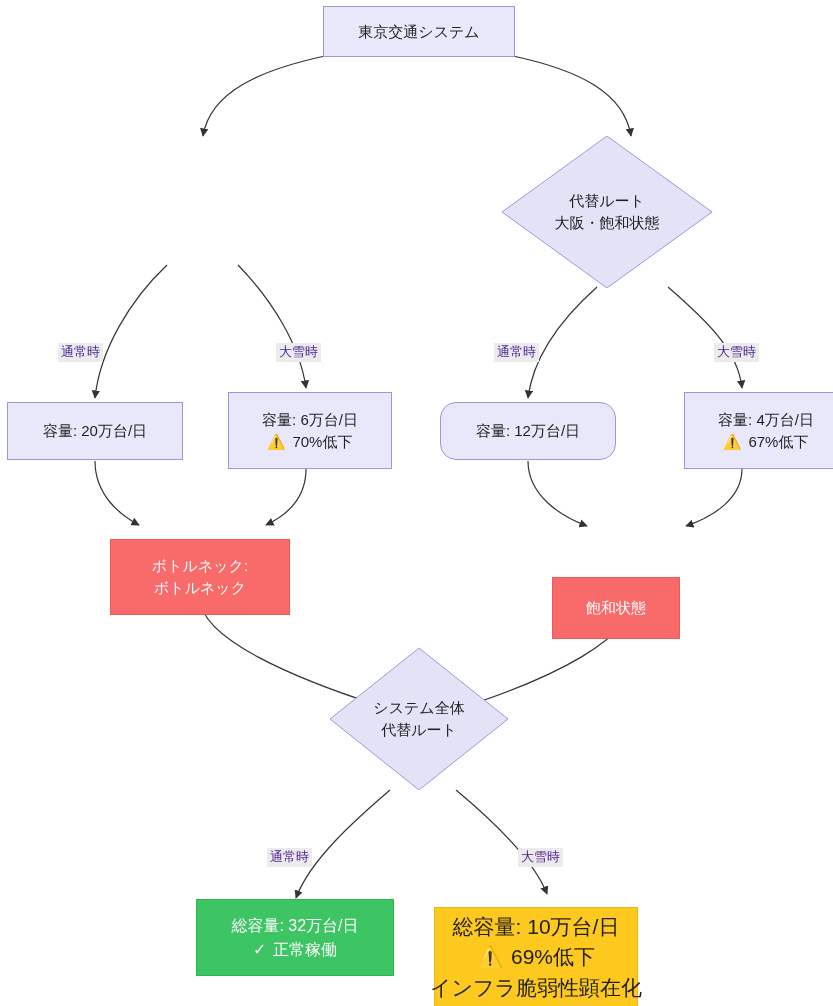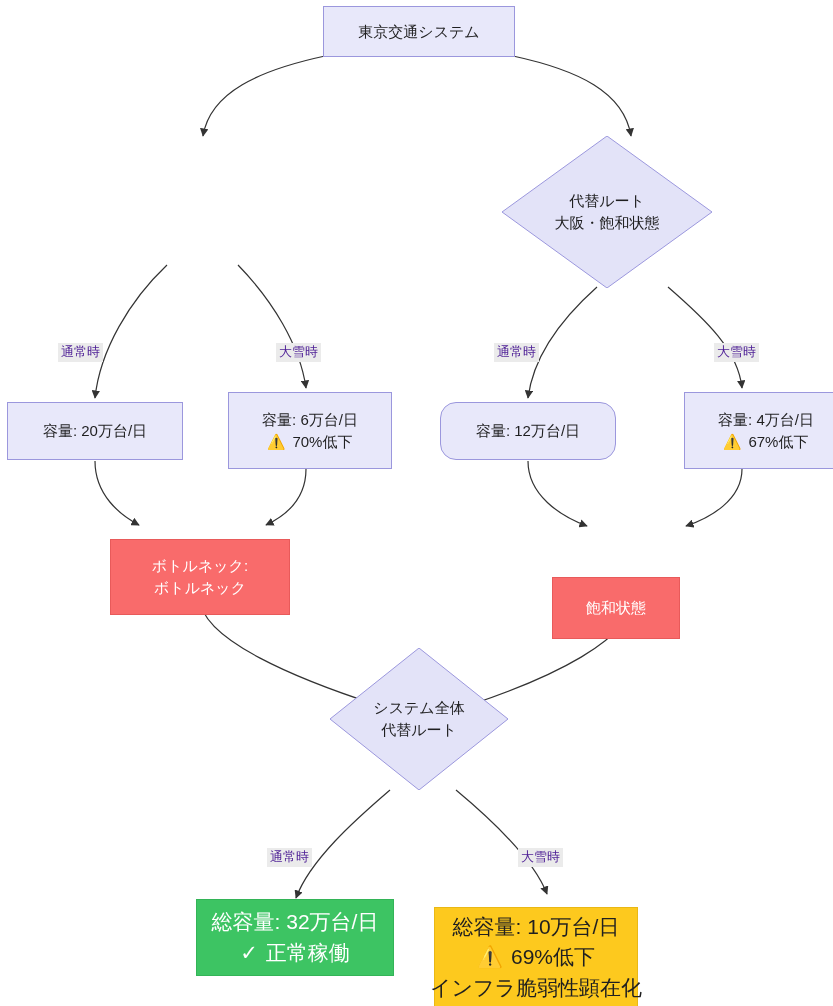--- a/index.html
+++ b/index.html
@@ -71,21 +71,21 @@
     background: #f96b6b;
     border: 1px solid #e85a5a;
     color: #ffffff;
     font-size: 15px;
   }
   
   .ok {
     background: #3dc463;
     border: 1px solid #33b457;
     color: #ffffff;
-    font-size: 21px;
+    font-size: 16px;
   }
   
   .warn {
     background: #fdc91e;
     border: 1px solid #e9b815;
     color: #1f1f20;
     font-size: 21px;
     margin-top: 12px;
   }
   .line {

